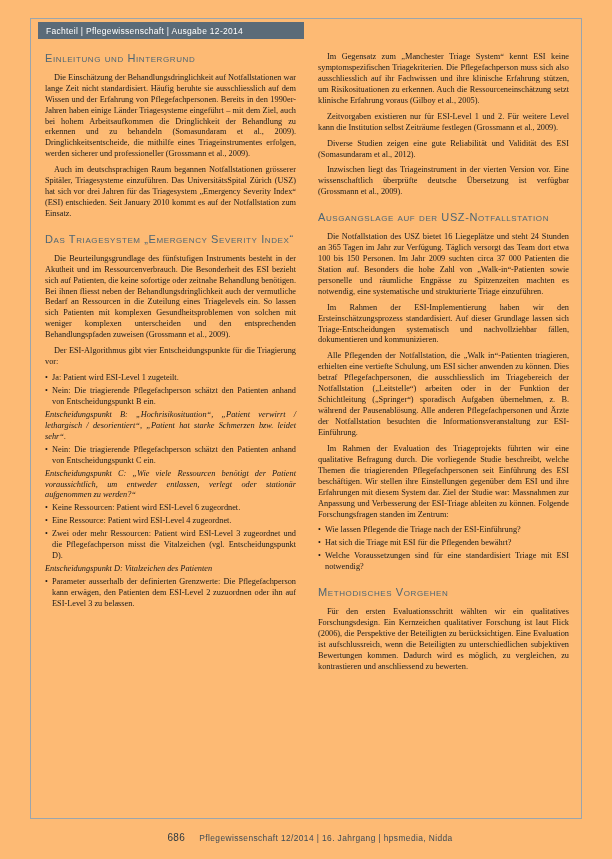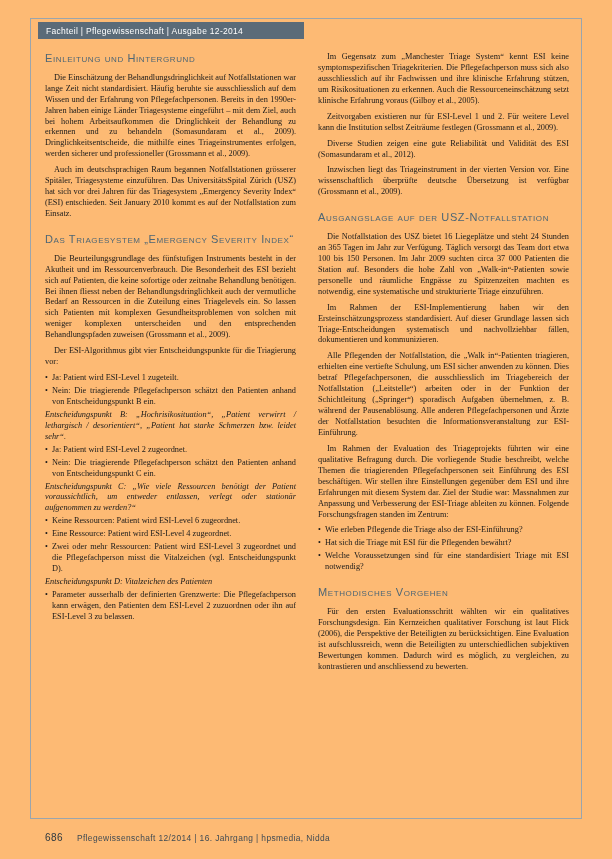--- a/index.html
+++ b/index.html
@@ -106,20 +106,21 @@
     left: 45px;
     bottom: 16px;
     width: 530px;
     font-family: "Liberation Sans", sans-serif;
     font-size: 8.4px;
     color: #3f4b54;
     display: flex;
     align-items: baseline;
     gap: 14px;
     letter-spacing: 0.4px;
+    justify-content: center;
   }
   .footer .pageno {
     font-size: 10px;
     color: #2d3940;
   }
 </style>
 </head>
 <body>
 
 <div class="page">
@@ -135,21 +136,20 @@
       <p>Auch im deutschsprachigen Raum begannen Notfallstationen grösserer Spitäler, Triagesysteme einzuführen. Das UniversitätsSpital Zürich (USZ) hat sich vor drei Jahren für das Triagesystem „Emergency Severity Index“ (ESI) entschieden. Seit January 2010 kommt es auf der Notfallstation zum Einsatz.</p>
 
       <h2 class="sec spaced">Das Triagesystem „Emergency Severity Index“</h2>
       <p>Die Beurteilungsgrundlage des fünfstufigen Instruments besteht in der Akutheit und im Ressourcenverbrauch. Die Besonderheit des ESI bezieht sich auf Patienten, die keine sofortige oder zeitnahe Behandlung benötigen. Bei ihnen fliesst neben der Behandlungsdringlichkeit auch der vermutliche Bedarf an Ressourcen in die Zuteilung eines Triagelevels ein. So lassen sich Patienten mit komplexen Gesundheitsproblemen von solchen mit weniger komplexen unterscheiden und den entsprechenden Behandlungspfaden zuweisen (Grossmann et al., 2009).</p>
       <p>Der ESI-Algorithmus gibt vier Entscheidungspunkte für die Triagierung vor:</p>
 
       <p class="item">Ja: Patient wird ESI-Level 1 zugeteilt.</p>
       <p class="item">Nein: Die triagierende Pflegefachperson schätzt den Patienten anhand von Entscheidungspunkt B ein.</p>
 
       <p class="ital-lead">Entscheidungspunkt B: „Hochrisikosituation“, „Patient verwirrt / lethargisch / desorientiert“, „Patient hat starke Schmerzen bzw. leidet sehr“.</p>
-      <p class="item">Ja: Patient wird ESI-Level 2 zugeordnet.</p>
       <p class="item">Nein: Die triagierende Pflegefachperson schätzt den Patienten anhand von Entscheidungspunkt C ein.</p>
 
       <p class="ital-lead">Entscheidungspunkt C: „Wie viele Ressourcen benötigt der Patient voraussichtlich, um entweder entlassen, verlegt oder stationär aufgenommen zu werden?“</p>
       <p class="item">Keine Ressourcen: Patient wird ESI-Level 6 zugeordnet.</p>
       <p class="item">Eine Ressource: Patient wird ESI-Level 4 zugeordnet.</p>
       <p class="item">Zwei oder mehr Ressourcen: Patient wird ESI-Level 3 zugeordnet und die Pflegefachperson misst die Vitalzeichen (vgl. Entscheidungspunkt D).</p>
 
       <p class="ital-lead">Entscheidungspunkt D: Vitalzeichen des Patienten</p>
       <p class="item">Parameter ausserhalb der definierten Grenzwerte: Die Pflegefachperson kann erwägen, den Patienten dem ESI-Level 2 zuzuordnen oder ihn auf ESI-Level 3 zu belassen.</p>
     </div>
@@ -159,21 +159,21 @@
       <p>Zeitvorgaben existieren nur für ESI-Level 1 und 2. Für weitere Level kann die Institution selbst Zeiträume festlegen (Grossmann et al., 2009).</p>
       <p>Diverse Studien zeigen eine gute Reliabilität und Validität des ESI (Somasundaram et al., 2012).</p>
       <p>Inzwischen liegt das Triageinstrument in der vierten Version vor. Eine wissenschaftlich überprüfte deutsche Übersetzung ist verfügbar (Grossmann et al., 2009).</p>
 
       <h2 class="sec spaced">Ausgangslage auf der USZ-Notfallstation</h2>
       <p>Die Notfallstation des USZ bietet 16 Liegeplätze und steht 24 Stunden an 365 Tagen im Jahr zur Verfügung. Täglich versorgt das Team dort etwa 100 bis 150 Personen. Im Jahr 2009 suchten circa 37 000 Patienten die Station auf. Besonders die hohe Zahl von „Walk-in“-Patienten sowie personelle und räumliche Engpässe zu Spitzenzeiten machten es notwendig, eine systematische und strukturierte Triage einzuführen.</p>
       <p>Im Rahmen der ESI-Implementierung haben wir den Ersteinschätzungsprozess standardisiert. Auf dieser Grundlage lassen sich Triage-Entscheidungen systematisch und nachvollziehbar fällen, dokumentieren und kommunizieren.</p>
       <p>Alle Pflegenden der Notfallstation, die „Walk in“-Patienten triagieren, erhielten eine vertiefte Schulung, um ESI sicher anwenden zu können. Dies betraf Pflegefachpersonen, die ausschliesslich im Triagebereich der Notfallstation („Leitstelle“) arbeiten oder in der Funktion der Schichtleitung („Springer“) sporadisch Aufgaben übernehmen, z. B. während der Pausenablösung. Alle anderen Pflegefachpersonen und Ärzte der Notfallstation besuchten die Informationsveranstaltung zur ESI-Einführung.</p>
       <p>Im Rahmen der Evaluation des Triageprojekts führten wir eine qualitative Befragung durch. Die vorliegende Studie beschreibt, welche Themen die triagierenden Pflegefachpersonen seit Einführung des ESI beschäftigen. Wir stellen ihre Einstellungen gegenüber dem ESI und ihre Erfahrungen mit diesem System dar. Ziel der Studie war: Massnahmen zur Anpassung und Verbesserung der ESI-Triage ableiten zu können. Folgende Forschungsfragen standen im Zentrum:</p>
 
-      <p class="item">Wie erleben Pflegende die Triage also der ESI-Einführung?</p>
+      <p class="item">Wie lassen Pflegende die Triage nach der ESI-Einführung?</p>
       <p class="item">Hat sich die Triage mit ESI für die Pflegenden bewährt?</p>
       <p class="item">Welche Voraussetzungen sind für eine standardisiert Triage mit ESI notwendig?</p>
 
       <h2 class="sec spaced">Methodisches Vorgehen</h2>
       <p>Für den ersten Evaluationsschritt wählten wir ein qualitatives Forschungsdesign. Ein Kernzeichen qualitativer Forschung ist laut Flick (2006), die Perspektive der Beteiligten zu berücksichtigen. Eine Evaluation ist aufschlussreich, wenn die Beteiligten zu unterschiedlichen subjektiven Bewertungen kommen. Dadurch wird es möglich, zu vergleichen, zu kontrastieren und anschliessend zu bewerten.</p>
     </div>
 
   </div>
 
   <div class="footer">

